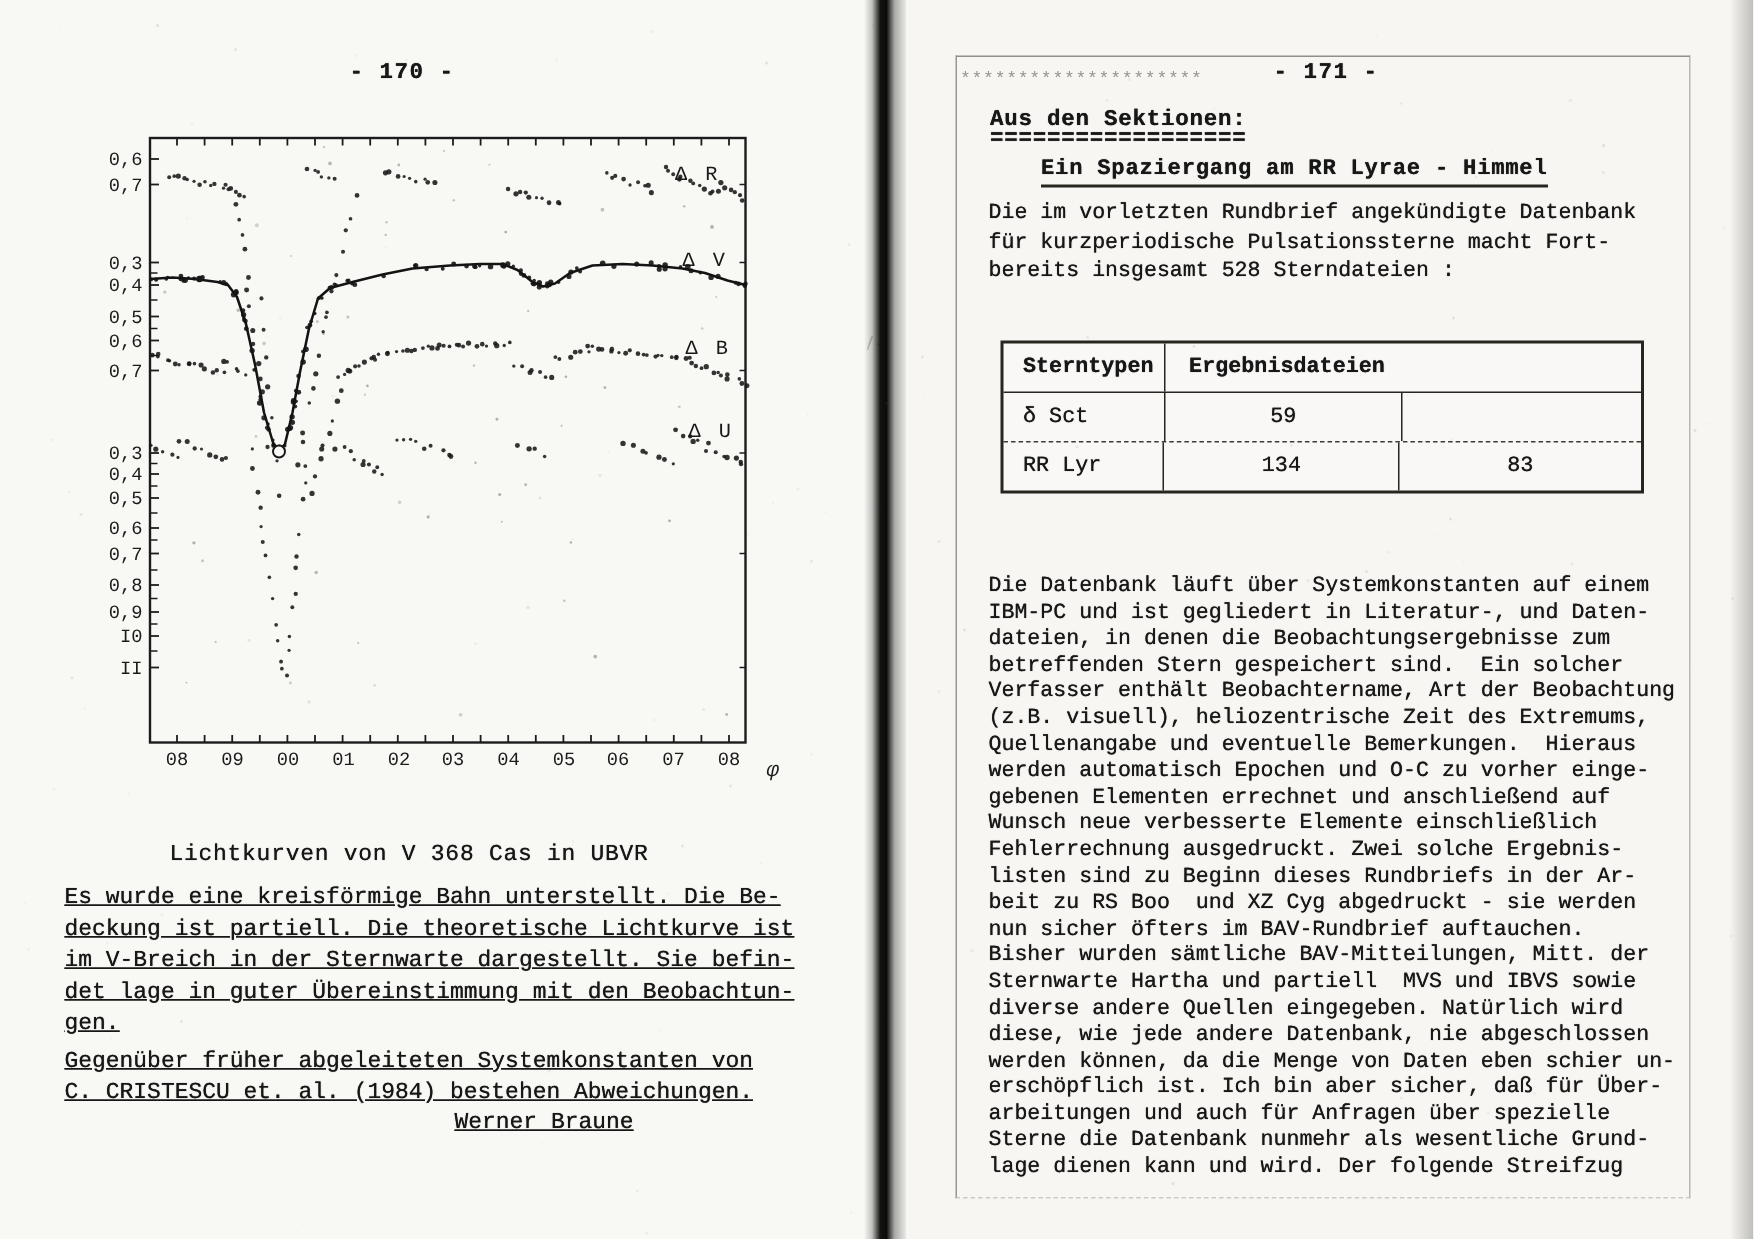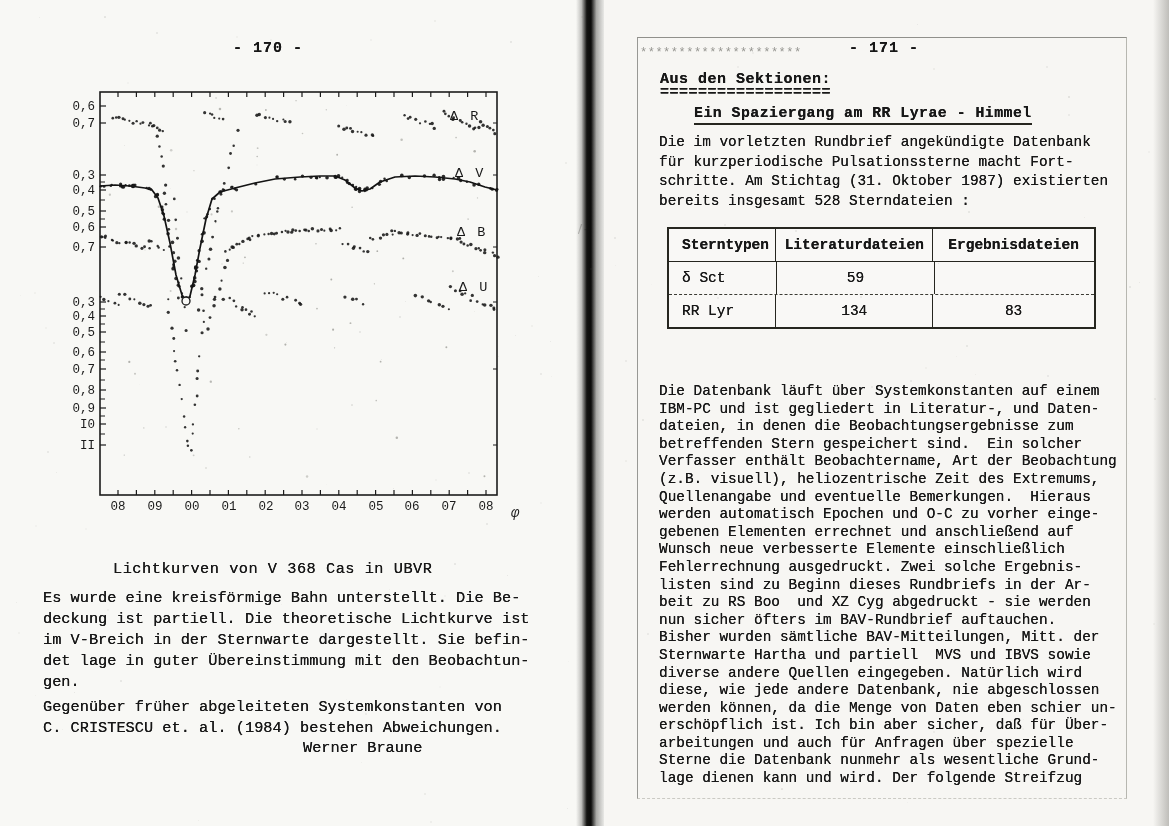--- a/index.html
+++ b/index.html
@@ -16,21 +16,21 @@
   #page-right{left:604px;top:0;width:565px;height:826px;background:#f7f6f3;}
   #gutter{left:576px;top:0;width:30px;height:826px;
      background:linear-gradient(90deg,rgba(20,20,18,0) 0%,rgba(20,20,18,.25) 18%,#141412 36%,#0b0b0a 50%,rgba(20,20,18,.35) 68%,rgba(20,20,18,0) 100%);}
   #right-frame{left:637px;top:37px;width:488px;height:760px;
      border-top:1px solid rgba(90,90,84,.65);border-left:1px solid rgba(90,90,84,.6);
      border-right:1px solid rgba(120,120,112,.5);border-bottom:1px dashed rgba(150,150,140,.45);}
   #edge-strip{right:0;top:0;width:16px;height:826px;
      background:linear-gradient(90deg,rgba(100,98,92,0),rgba(100,98,92,.38));}
   .pageno{font-size:15px;font-weight:bold;letter-spacing:1px;}
   
-  .lbody{font-size:15.3px;line-height:21px;}
+  .lbody{font-size:15.3px;line-height:21px;text-decoration:underline;}
   .caption{font-size:15.3px;letter-spacing:.5px;}
   
   .rbody{font-size:14.4px;line-height:17.6px;}
   .rintro{font-size:14.4px;line-height:19.5px;}
   .sechead{font-size:15px;font-weight:bold;letter-spacing:.5px;}
   .title{font-size:14.8px;font-weight:bold;letter-spacing:.5px;border-bottom:2px solid #26261f;padding-bottom:2px;}
   .asterisks{font-size:12px;letter-spacing:.5px;color:#44443e;opacity:.55;filter:blur(.3px);}
   
   #star-table{left:667px;top:227px;width:425px;border:2px solid #26261f;background:rgba(255,255,255,.25);}
   .trow{display:flex;}
@@ -706,28 +706,26 @@
   <div class="abs pageno tw" style="left:849px;top:40px;">- 171 -</div>
 
   <div class="abs sechead tw" style="left:660px;top:71px;">Aus den Sektionen:</div>
   <div class="abs sechead tw" style="left:660px;top:84px;">==================</div>
 
   <div class="abs title tw" style="left:694px;top:105px;">Ein Spaziergang am  RR Lyrae - Himmel</div>
 
   <div class="abs rintro tw" style="left:659px;top:133px;">
       <div class="tl">Die im vorletzten Rundbrief angekündigte Datenbank</div>
       <div class="tl">für kurzperiodische Pulsationssterne macht Fort-</div>
-      <div class="tl">schritte. Am Stichtag (31. Oktober 1987) existierten</div>
       <div class="tl">bereits insgesamt 528 Sterndateien :</div>
     </div>
 
   <div id="star-table" class="abs">
     <div class="trow thead">
       <div class="tcell c0 tw">Sterntypen</div>
-      <div class="tcell c1 tw">Literaturdateien</div>
       <div class="tcell c2 tw">Ergebnisdateien</div>
     </div>
     <div id="table-body">
         <div class="trow">
           <div class="tcell tw c0">δ Sct</div>
           <div class="tcell tw c1">59</div>
         </div>
         <div class="trow rsep">
           <div class="tcell tw c0">RR Lyr</div>
           <div class="tcell tw c1">134</div>

